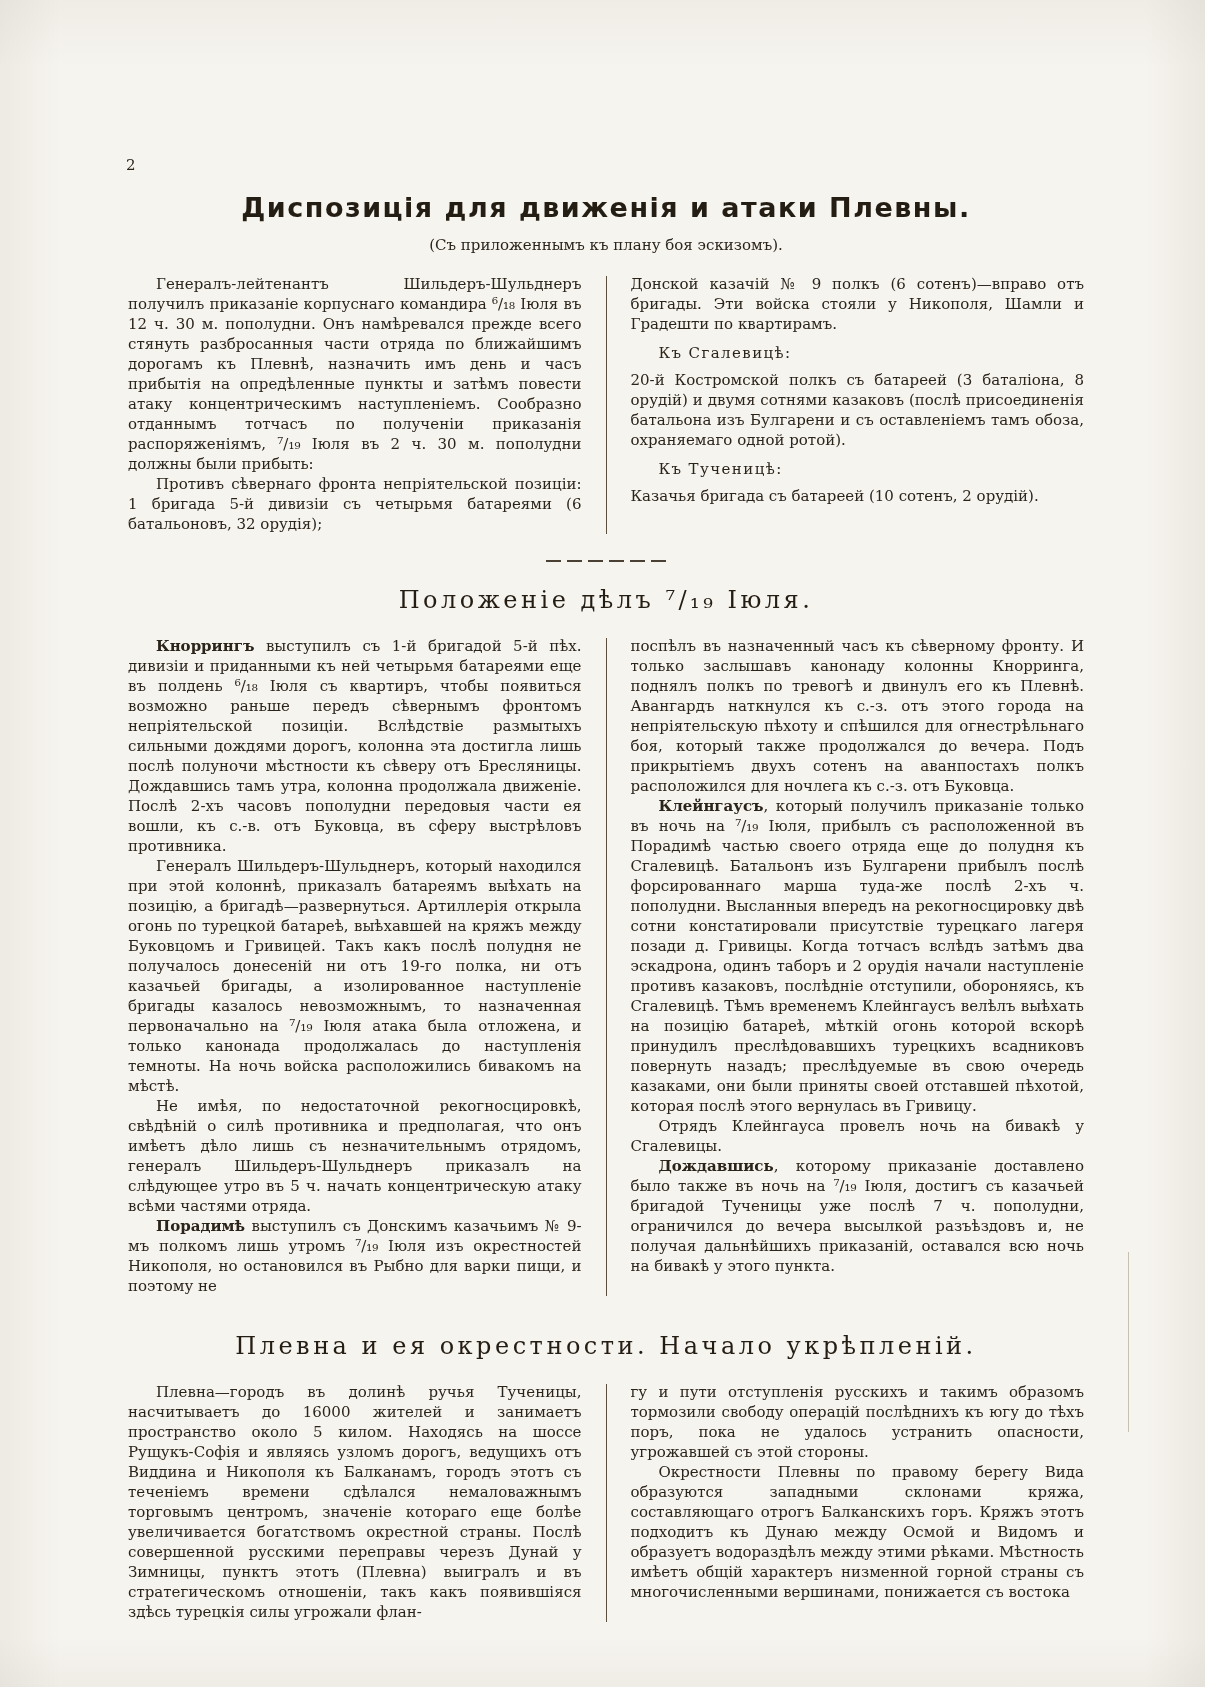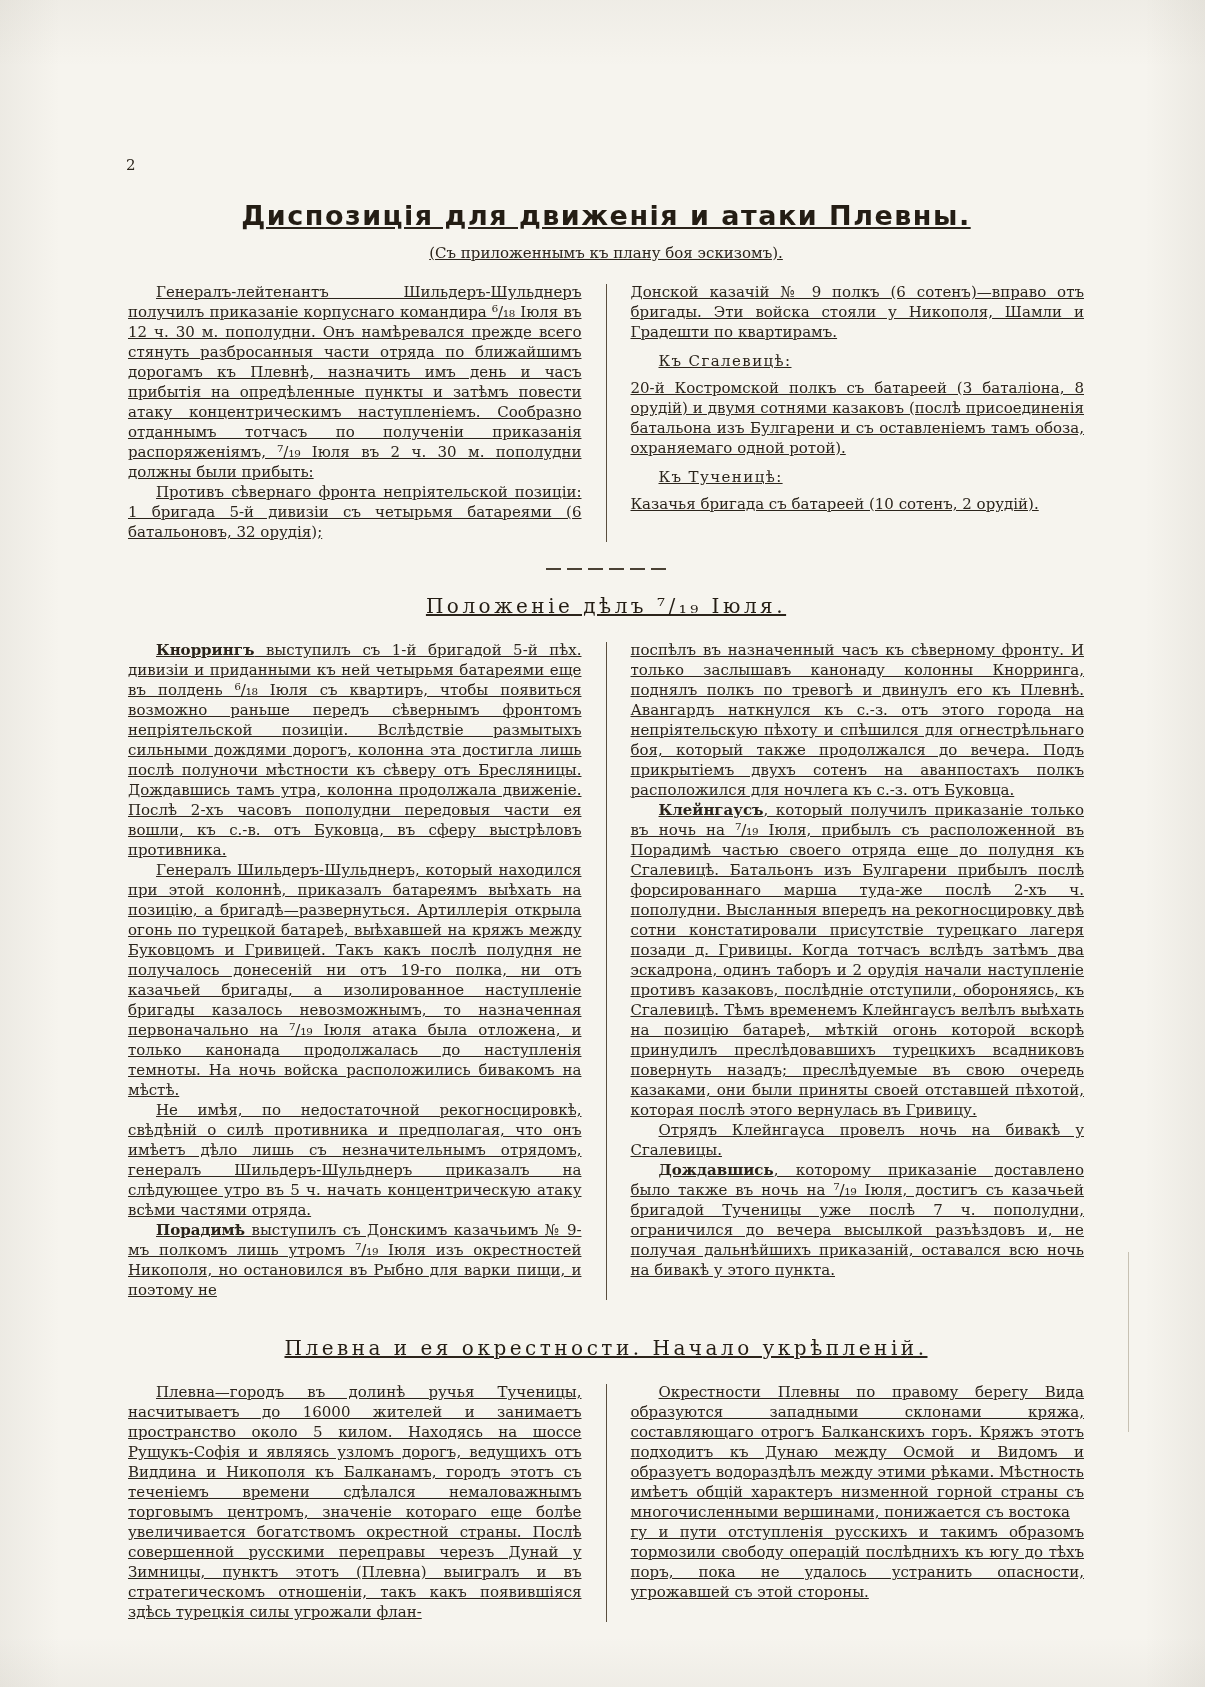--- a/index.html
+++ b/index.html
@@ -18,21 +18,21 @@
     background:
       linear-gradient(90deg, rgba(60,50,30,0.05), rgba(0,0,0,0) 5%, rgba(0,0,0,0) 95%, rgba(60,50,30,0.06)),
       linear-gradient(180deg, rgba(60,50,30,0.04), rgba(0,0,0,0) 4%, rgba(0,0,0,0) 97%, rgba(60,50,30,0.04));
     pointer-events: none;
   }
   .page-number {
     position: absolute; left: 126px; top: 156px;
     font-size: 15px;
   }
   .content {
-    position: absolute; left: 128px; top: 200px; width: 956px; text-decoration: underline;
+    position: absolute; left: 128px; top: 192px; width: 956px;
   }
   .main-title {
     font-family: "DejaVu Sans", "Liberation Sans", sans-serif;
     font-weight: 700;
     font-size: 27px;
     letter-spacing: 1.5px;
     text-align: center;
     margin: 0;
     color: #241d14;
   }
@@ -65,21 +65,21 @@
     text-indent: 28px;
     letter-spacing: 1.4px;
   }
   .section-rule {
     width: 120px; height: 2px;
     margin: 26px auto 24px;
     background: repeating-linear-gradient(90deg, #4a4134 0 15px, transparent 15px 21px);
   }
   .section-title {
     text-align: center;
-    font-size: 20px;
+    font-size: 24px;
     font-weight: 400;
     letter-spacing: 3.5px;
     margin: 0 0 22px;
     color: #241d14;
   }
   .section-gap { height: 36px; }
   .edge-line {
     position: absolute;
     right: 76px; top: 1252px;
     width: 1px; height: 180px;
@@ -139,19 +139,19 @@
   <div class="section-gap"></div>
 
   <section>
     <h2 class="section-title">Плевна и ея окрестности. Начало укрѣпленій.</h2>
     <div class="cols">
       <div class="col">
         <p class="para"><b></b><span>Плевна—городъ въ долинѣ ручья Тученицы, насчитываетъ до 16000 жителей и занимаетъ пространство около 5 килом. Находясь на шоссе Рущукъ-Софія и являясь узломъ дорогъ, ведущихъ отъ Виддина и Никополя къ Балканамъ, городъ этотъ съ теченіемъ времени сдѣлался немаловажнымъ торговымъ центромъ, значеніе котораго еще болѣе увеличивается богатствомъ окрестной страны. Послѣ совершенной русскими переправы черезъ Дунай у Зимницы, пунктъ этотъ (Плевна) выигралъ и въ стратегическомъ отношеніи, такъ какъ появившіяся здѣсь турецкія силы угрожали флан-</span></p>
       </div>
       <div class="col-divider"></div>
       <div class="col">
+        <p class="para noindent"><b></b><span>гу и пути отступленія русскихъ и такимъ образомъ тормозили свободу операцій послѣднихъ къ югу до тѣхъ поръ, пока не удалось устранить опасности, угрожавшей съ этой стороны.</span></p>
         <p class="para"><b></b><span>Окрестности Плевны по правому берегу Вида образуются западными склонами кряжа, составляющаго отрогъ Балканскихъ горъ. Кряжъ этотъ подходитъ къ Дунаю между Осмой и Видомъ и образуетъ водораздѣлъ между этими рѣками. Мѣстность имѣетъ общій характеръ низменной горной страны съ многочисленными вершинами, понижается съ востока</span></p>
-        <p class="para noindent"><b></b><span>гу и пути отступленія русскихъ и такимъ образомъ тормозили свободу операцій послѣднихъ къ югу до тѣхъ поръ, пока не удалось устранить опасности, угрожавшей съ этой стороны.</span></p>
       </div>
     </div>
   </section>
 
 </div>
 
 </body></html>

